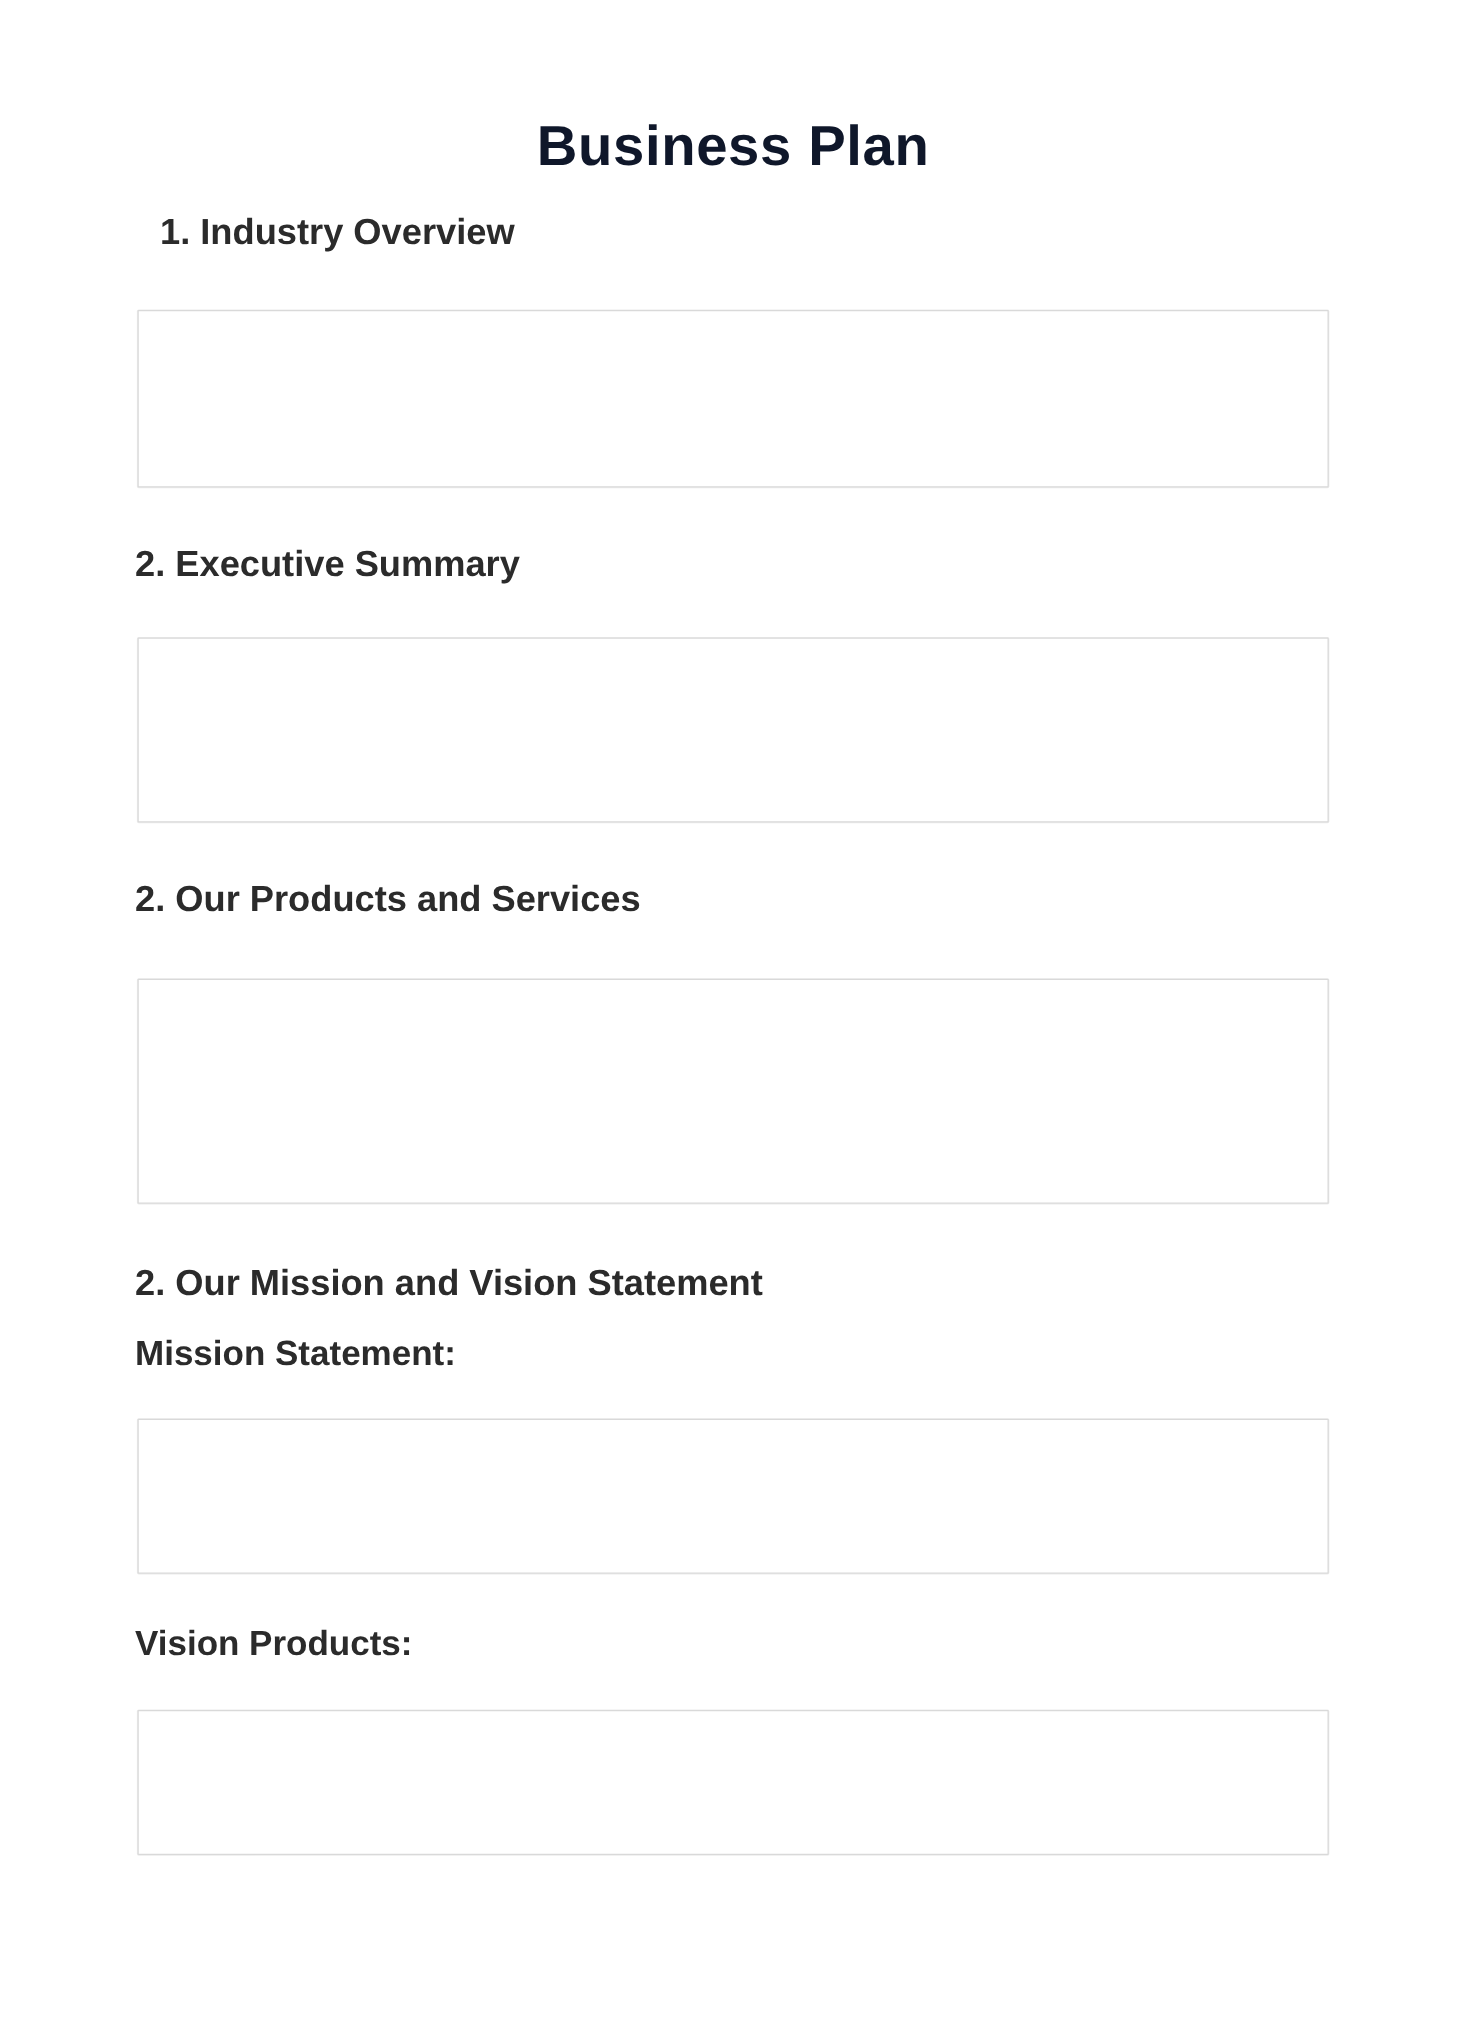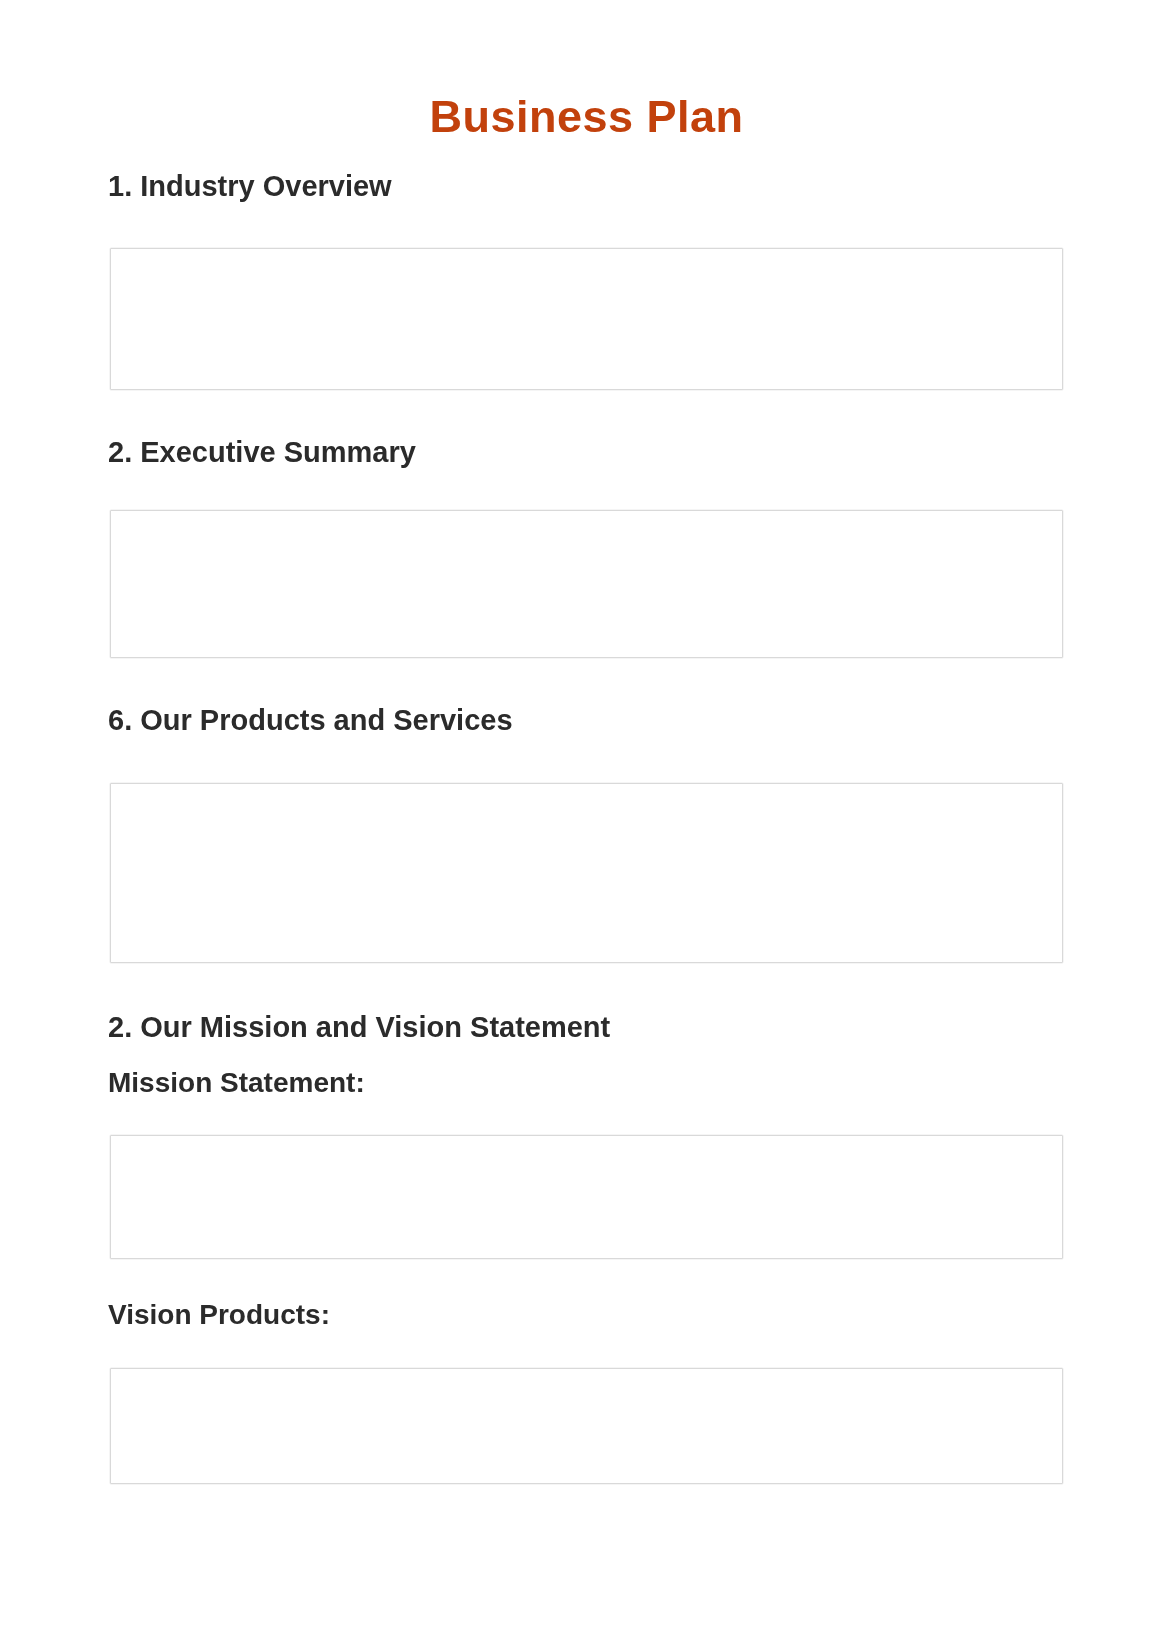--- a/index.html
+++ b/index.html
@@ -19,21 +19,21 @@
   .doc-title {
     position: absolute;
     left: 110px;
     width: 953px;
     top: 90px;
     margin: 0;
     font-size: 45px;
     font-weight: bold;
     line-height: 1.2;
     text-align: center;
-    color: #c2410c;
+    color: #0f172a;
     letter-spacing: 0.5px;
   }
   .section-heading {
     position: absolute;
     left: 108px;
     margin: 0;
     font-size: 29px;
     font-weight: bold;
     line-height: 1.2;
     color: #2b2b2b;
@@ -50,21 +50,21 @@
   .answer-box {
     position: absolute;
     left: 110px;
     width: 951px;
     background: #ffffff;
     border: 1px solid #d9d9d9;
     box-shadow: 0 0 0 0.5px #ececec;
     border-radius: 1px;
     cursor: text;
   }
-  #h1-sec { top: 169px; }
+  #h1-sec { top: 169px; margin-left: 20px; }
   #box1   { top: 248px; height: 140px; }
   #h2-sec { top: 435px; }
   #box2   { top: 510px; height: 146px; }
   #h3-sec { top: 703px; }
   #box3   { top: 783px; height: 178px; }
   #h4-sec { top: 1010px; }
   #mission-label { top: 1066px; }
   #box4   { top: 1135px; height: 122px; }
   #vision-label  { top: 1298px; }
   #box5   { top: 1368px; height: 114px; }
@@ -77,21 +77,21 @@
   <h1 class="doc-title">Business Plan</h1>
 
   <h2 id="h1-sec" class="section-heading">1. Industry Overview</h2>
 
   <div id="box1" class="answer-box"></div>
 
   <h2 id="h2-sec" class="section-heading">2. Executive Summary</h2>
 
   <div id="box2" class="answer-box"></div>
 
-  <h2 id="h3-sec" class="section-heading">6. Our Products and Services</h2>
+  <h2 id="h3-sec" class="section-heading">2. Our Products and Services</h2>
 
   <div id="box3" class="answer-box"></div>
 
   <h2 id="h4-sec" class="section-heading">2. Our Mission and Vision Statement</h2>
 
   <h3 id="mission-label" class="sub-heading">Mission Statement:</h3>
 
   <div id="box4" class="answer-box"></div>
 
   <h3 id="vision-label" class="sub-heading">Vision Products:</h3>

